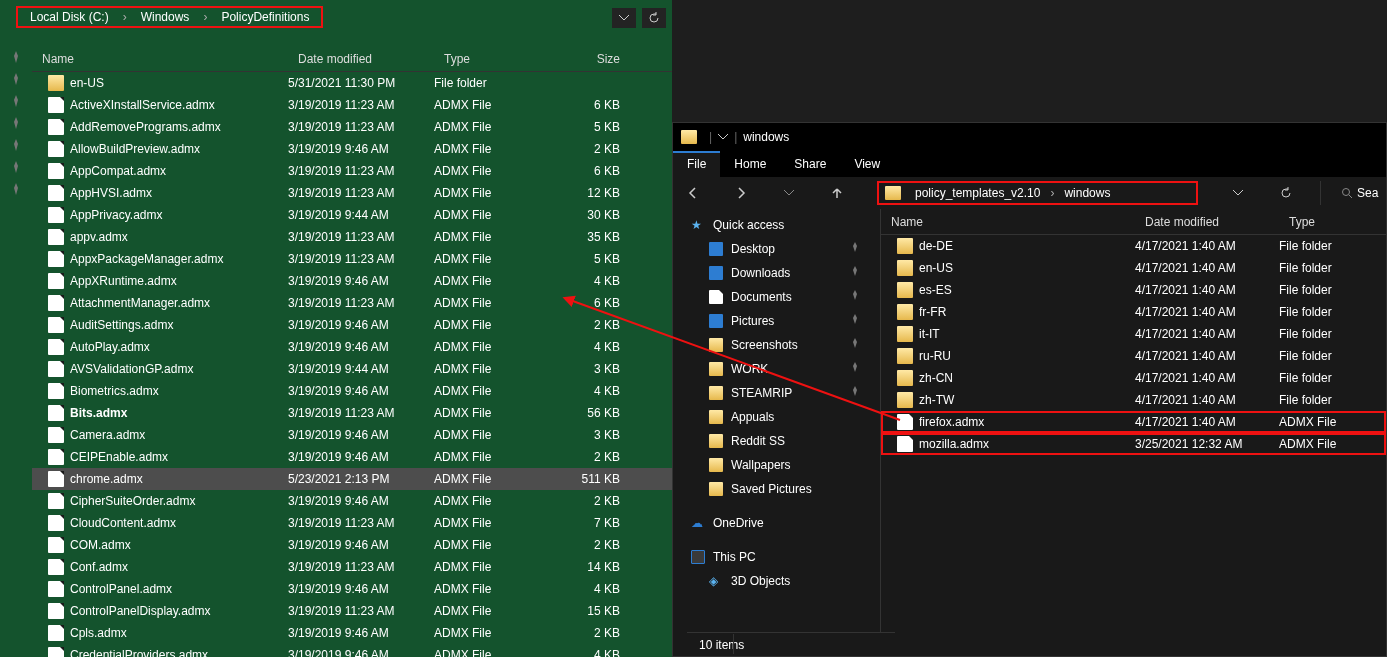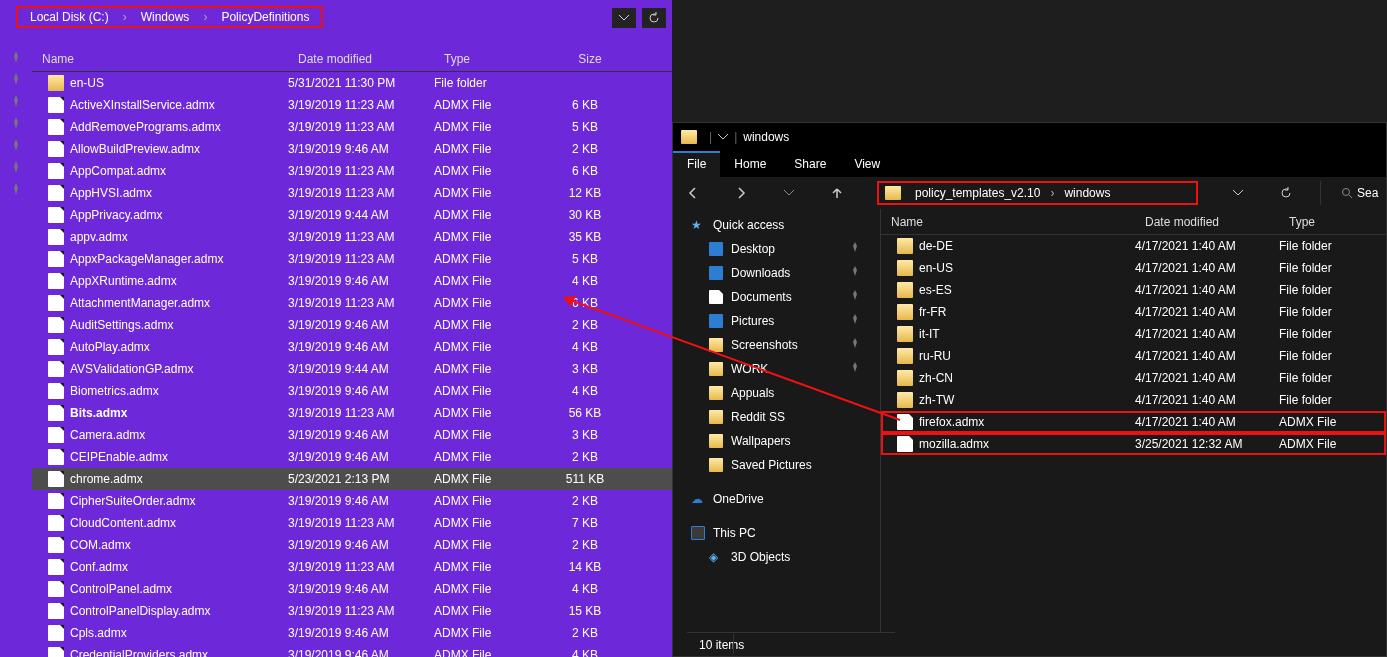--- a/index.html
+++ b/index.html
@@ -1,35 +1,35 @@
 <!DOCTYPE html>
 <html><head>
 <meta charset="utf-8">
 <style>
 * { margin: 0; padding: 0; box-sizing: border-box; font-family: 'Segoe UI', Tahoma, sans-serif; font-size: 12px; color: #fff; }
 body { background: #1e1e1e; width: 1387px; height: 657px; position: relative; overflow: hidden; }
 
 
-.main-window { position: absolute; left: 0; top: 0; width: 672px; height: 657px; background: #6d28d9; }
+.main-window { position: absolute; left: 0; top: 0; width: 672px; height: 657px; background: #14532d; }
 .main-breadcrumb { position: absolute; left: 16px; top: 6px; height: 22px; display: flex; align-items: center; gap: 4px; border: 2px solid #e11; padding: 2px 6px; }
 .crumb { padding: 2px 6px; }
 .crumb-sep { color: #aaa; padding: 0 4px; }
 .main-top-btns { position: absolute; right: 6px; top: 8px; display: flex; gap: 6px; }
 .top-btn { width: 24px; height: 20px; display: flex; align-items: center; justify-content: center; color: #ccc; background: #232323; }
 
 .left-gutter { position: absolute; left: 0; top: 46px; width: 32px; height: 600px; }
 .pin { width: 14px; height: 14px; margin: 4px auto 8px; color: #777; }
 
 .main-list { position: absolute; left: 32px; top: 46px; width: 640px; height: 611px; overflow: hidden; }
 .hdr-row { display: flex; border-bottom: 1px solid #333; height: 26px; align-items: center; }
 .hdr { color: #ddd; padding-left: 10px; }
 .col-name { width: 256px; }
 .col-date { width: 146px; }
 .col-type { width: 116px; }
-.col-size { width: 80px; text-align: center; padding-right: 10px; }
+.col-size { width: 80px; text-align: right; padding-right: 10px; }
 
 .row { display: flex; height: 22px; align-items: center; }
 .row.sel { background: #4d4d4d; }
 .icon { width: 16px; height: 16px; margin: 0 6px 0 16px; flex-shrink: 0; display: flex; align-items: center; justify-content: center; }
 .folder-ic { background: linear-gradient(#ffe9a6,#e6b84c); border-radius: 1px; }
 .file-ic { background: #fff; border-radius: 1px; position: relative; }
 .file-ic::after { content:''; position:absolute; right:0; top:0; border-style:solid; border-width:0 4px 4px 0; border-color:transparent #191919 transparent transparent; }
 .cell { overflow: hidden; white-space: nowrap; text-overflow: ellipsis; }
 
 
@@ -463,20 +463,29 @@
             <span class="tree-ic folder-ic"></span>
             <span>WORK</span>
             <span class="pin-sm">
               <svg width="10" height="10" viewBox="0 0 10 10">
                 <path d="M5 0 L7 4 L5 10 L3 4 Z" fill="#777"></path>
               </svg>
             </span>
           </div>
           <div class="tree-item l2">
             <span class="tree-ic folder-ic"></span>
+            <span>STEAMRIP</span>
+            <span class="pin-sm">
+              <svg width="10" height="10" viewBox="0 0 10 10">
+                <path d="M5 0 L7 4 L5 10 L3 4 Z" fill="#777"></path>
+              </svg>
+            </span>
+          </div>
+          <div class="tree-item l2">
+            <span class="tree-ic folder-ic"></span>
             <span>Appuals</span>
           </div>
           <div class="tree-item l2">
             <span class="tree-ic folder-ic"></span>
             <span>Reddit SS</span>
           </div>
           <div class="tree-item l2">
             <span class="tree-ic folder-ic"></span>
             <span>Wallpapers</span>
           </div>

